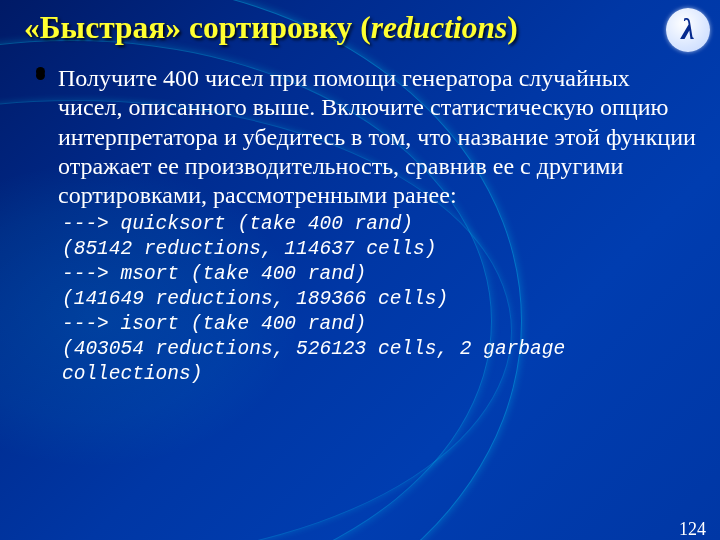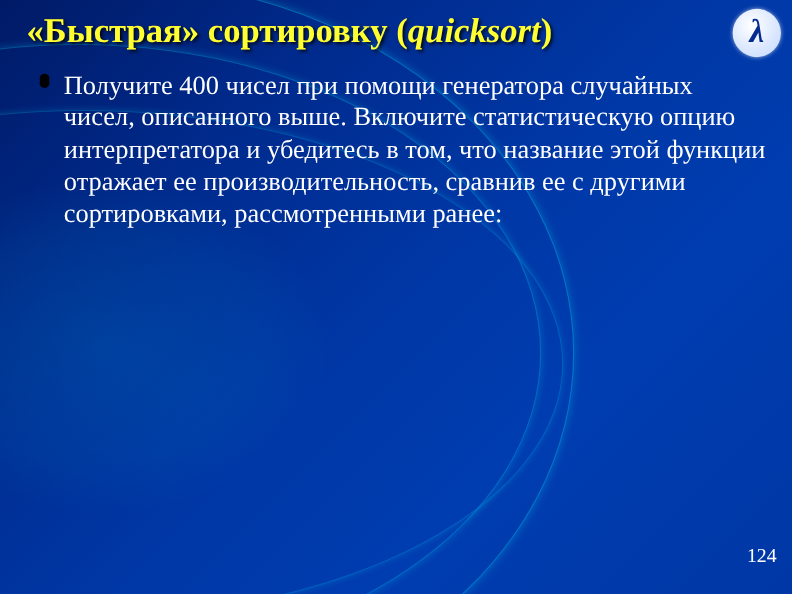--- a/index.html
+++ b/index.html
@@ -119,50 +119,57 @@
     font-size: 19.5px;
     line-height: 1.28;
     color: #ffffff;
     white-space: pre;
     margin-top: 2px;
     margin-left: 4px;
   }
   .pagenum {
     position: absolute;
     right: 14px;
-    bottom: 24px;
+    bottom: 0;
     color: #ffffff;
     font-size: 18px;
   }
 </style>
 </head>
 <body>
 
 <div class="slide">
 
   <div class="arc arc1"></div>
   <div class="arc arc2"></div>
   <div class="arc arc3"></div>
 
   <div class="lambda-badge">
     <span>λ</span>
   </div>
 
   <div class="title">
-    <span>«Быстрая» сортировку (</span><span class="ital">quicksort</span><span>)</span>
+    <span>«Быстрая» сортировку (</span><span class="ital">reductions</span><span>)</span>
   </div>
 
   <div class="body">
 
     <div class="item item1">
       <div class="bullet"></div>
     </div>
 
     <div class="item item2">
       <div class="bullet"></div>
       <div class="para2">Получите 400 чисел при помощи генератора случайных чисел, описанного выше. Включите статистическую опцию интерпретатора и убедитесь в том, что название этой функции отражает ее производительность, сравнив ее с другими сортировками, рассмотренными ранее:</div>
+      <div class="code2">---&gt; quicksort (take 400 rand)
+(85142 reductions, 114637 cells)
+---&gt; msort (take 400 rand)
+(141649 reductions, 189366 cells)
+---&gt; isort (take 400 rand)
+(403054 reductions, 526123 cells, 2 garbage
+collections)</div>
     </div>
 
   </div>
 
   <div class="pagenum">124</div>
 
 </div>
 
 </body></html>

